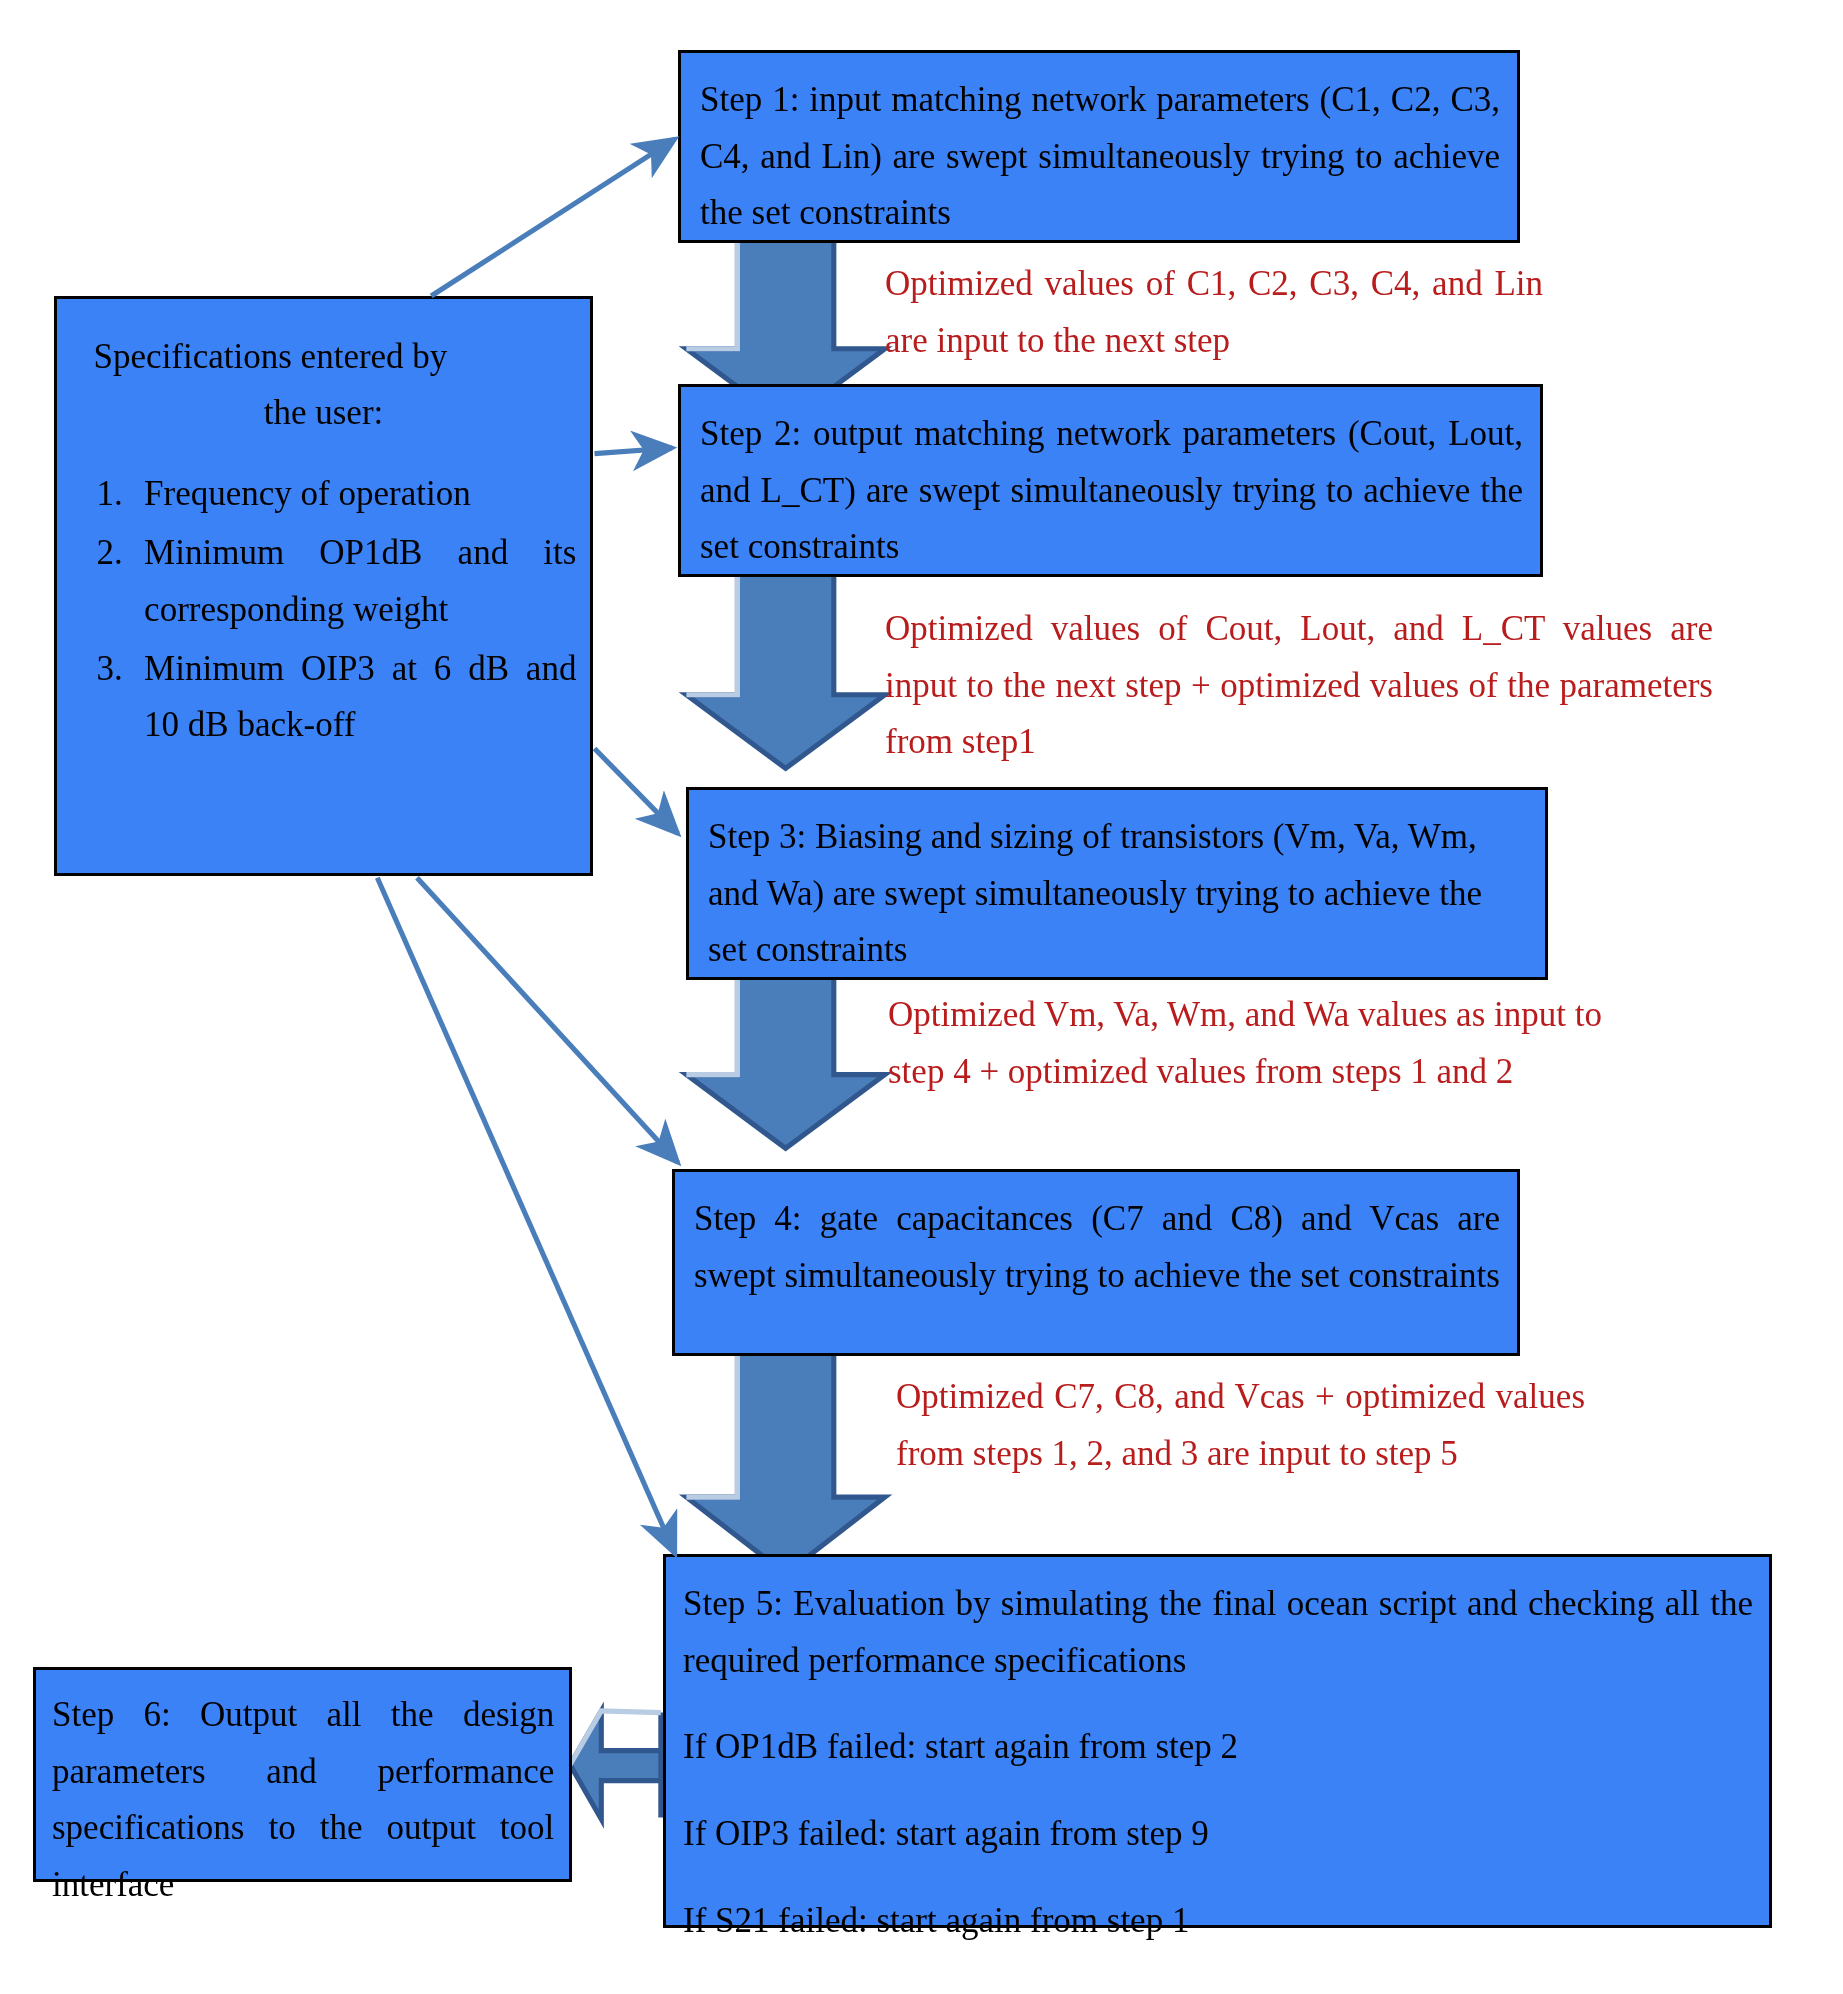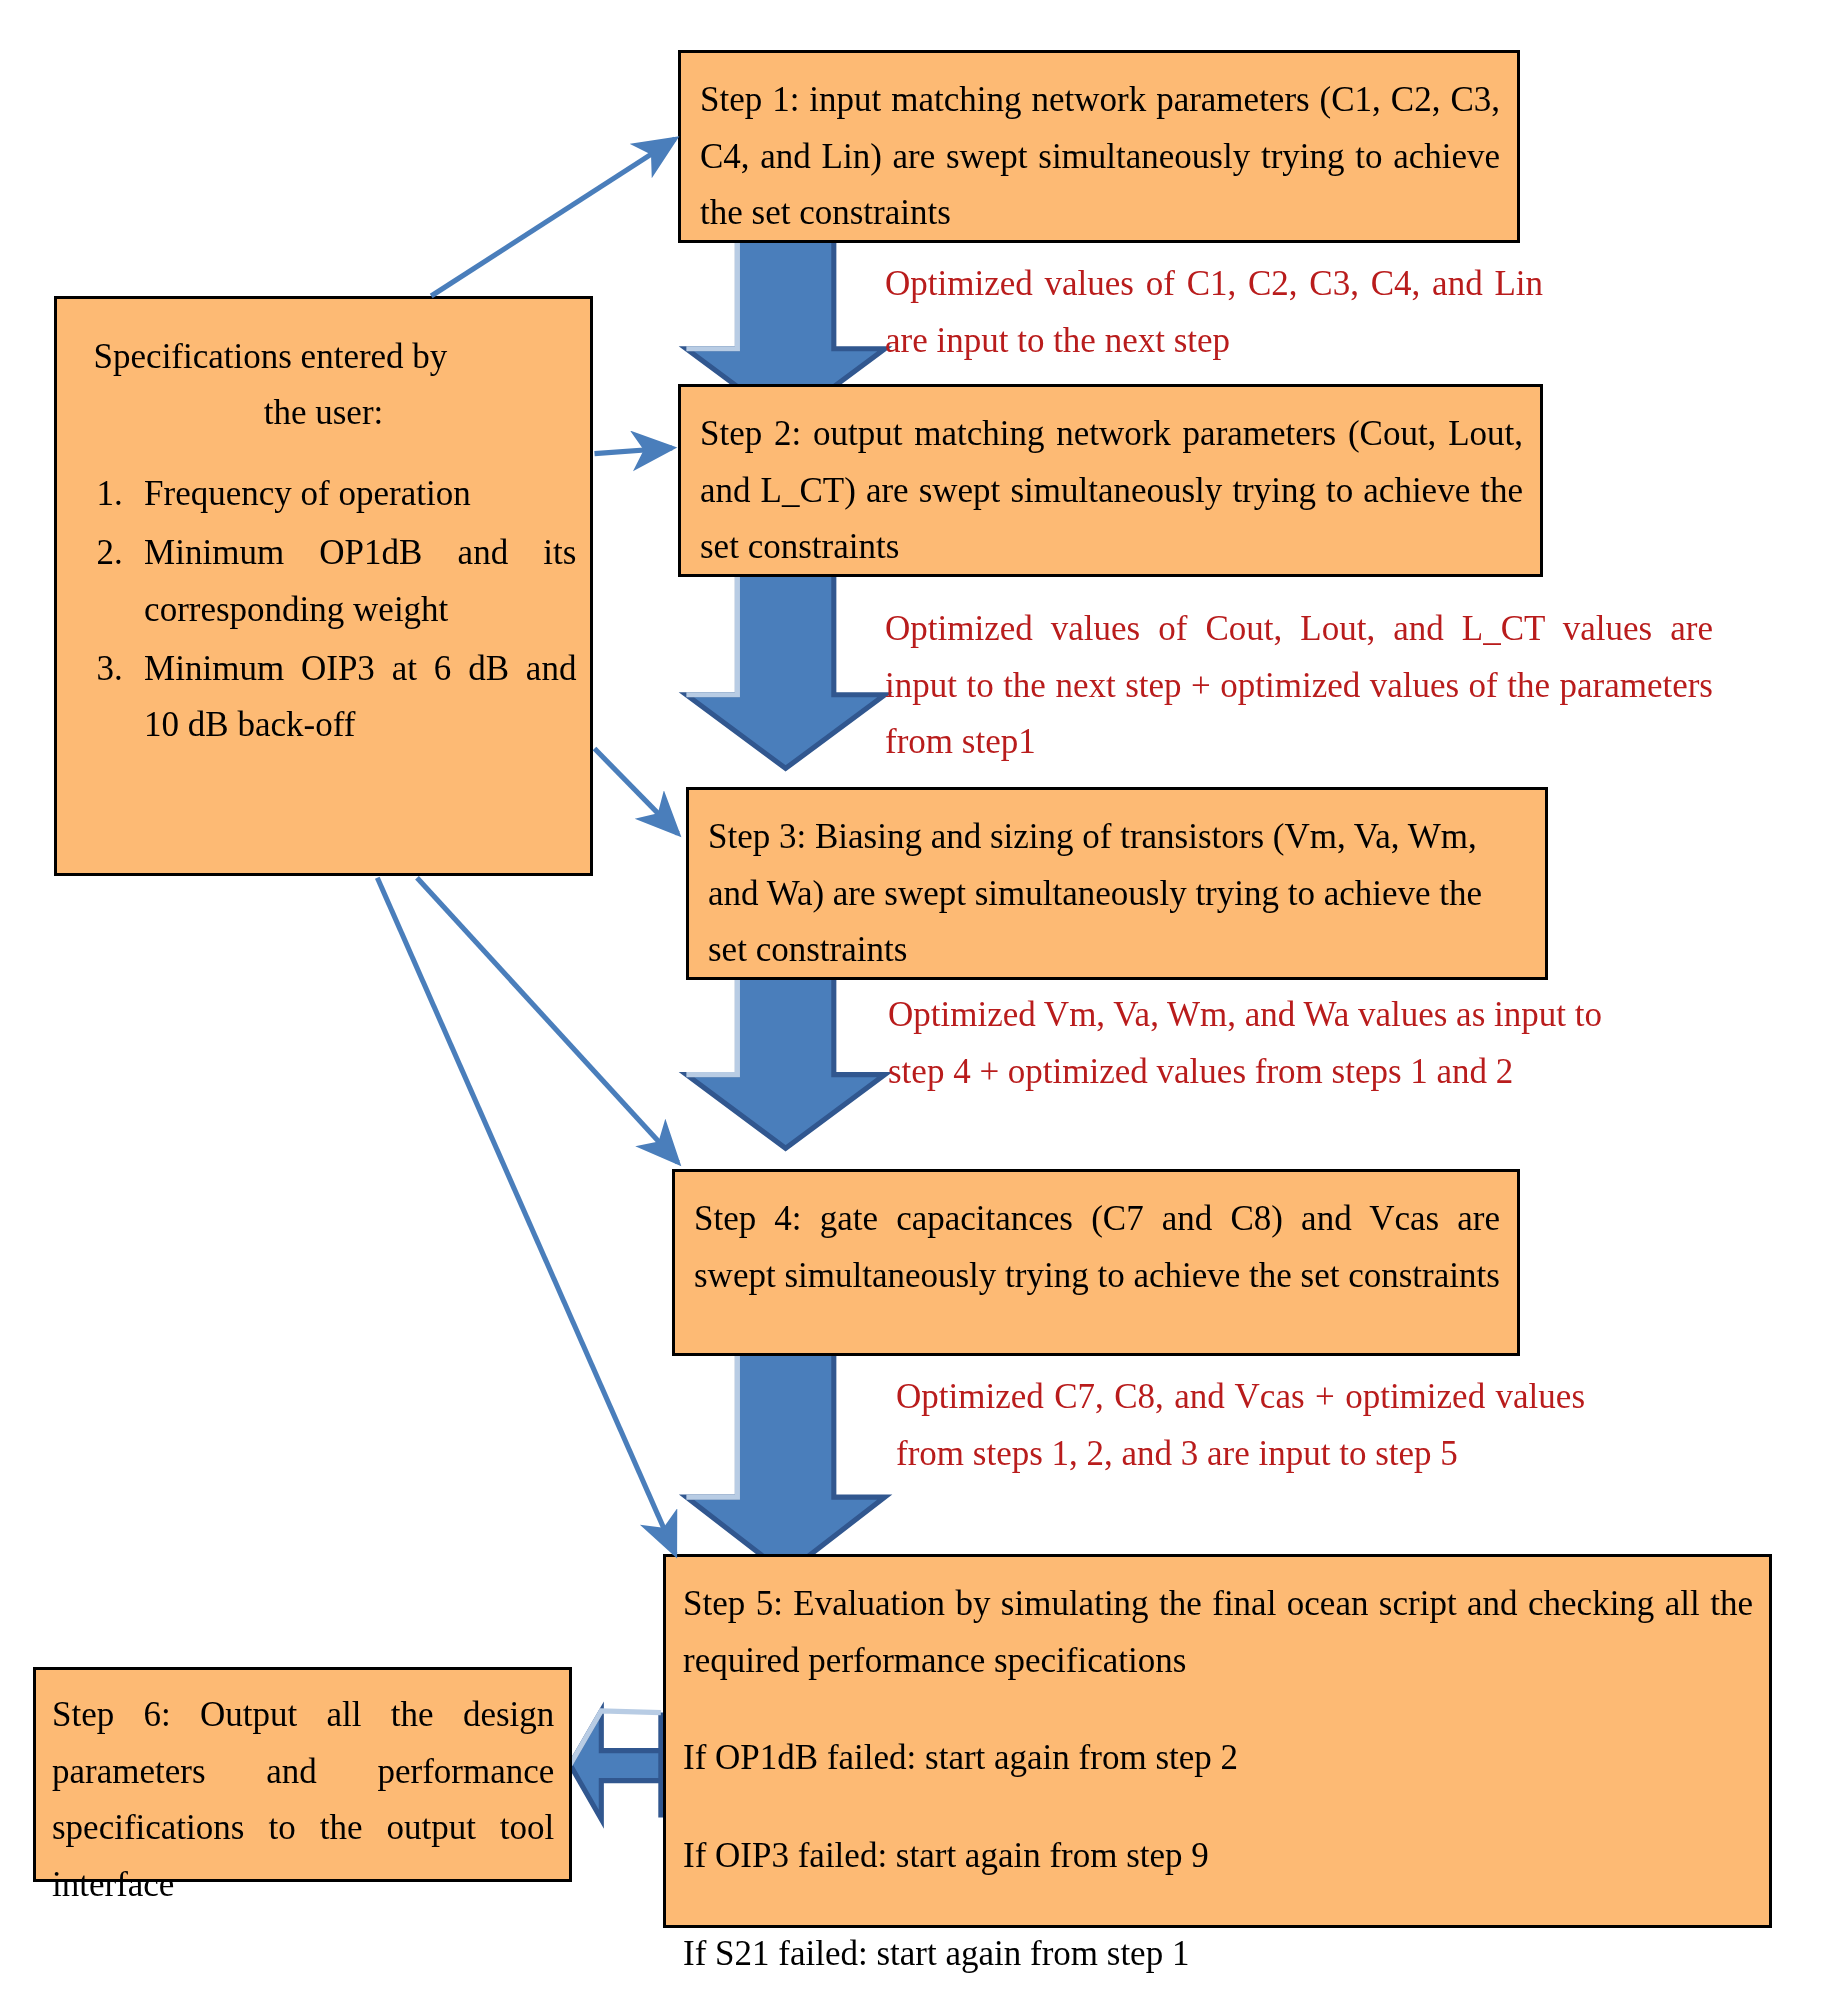--- a/index.html
+++ b/index.html
@@ -14,21 +14,21 @@
     position: relative;
     width: 1844px;
     height: 1995px;
     background: #ffffff;
     overflow: hidden;
   }
   .box {
     position: absolute;
     box-sizing: border-box;
     border: 3.4px solid #000000;
-    background: #fdba74;
+    background: #3b82f6;
     z-index: 3;
   }
   .box .inner {
     padding: 19px 17px 17px 19px;
     font-size: 35px;
     line-height: 1.62;
     color: #000000;
     text-align: justify;
     text-justify: inter-word;
   }
@@ -75,21 +75,21 @@
   }
   svg.thinarrows {
     position: absolute;
     left: 0; top: 0;
     width: 1844px;
     height: 1995px;
     z-index: 5;
     pointer-events: none;
   }
   .p5line { margin: 0 0 0 0; }
-  .p5line.gap { margin-top: 41px; }
+  .p5line.gap { margin-top: 30px; }
 </style>
 </head>
 <body>
 
 <div id="canvas">
 
   <svg class="arrows" viewBox="0 0 3251 3518">
 
     <g>
       <polygon points="1300,380 1470,380 1470,615 1560,615 1385,745 1210,615 1300,615" fill="#4A7EBB" stroke="#31578F" stroke-width="9"></polygon>

